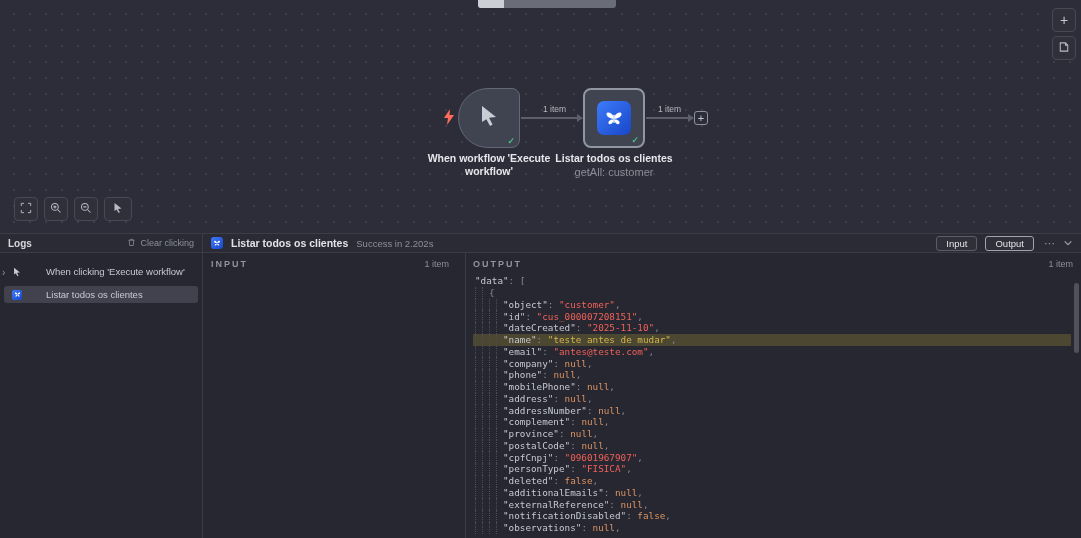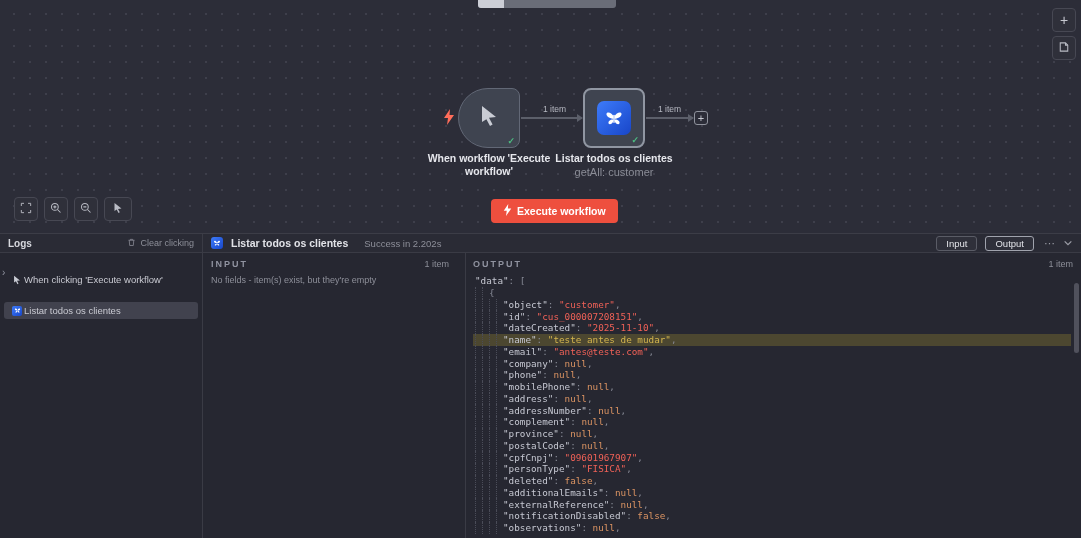--- a/index.html
+++ b/index.html
@@ -62,33 +62,33 @@
   .lp-h-left{width:203px;height:100%;display:flex;align-items:center;justify-content:space-between;
     padding:0 8px;border-right:1px solid #3a3b45;}
   .lp-title{font-size:10px;font-weight:700;color:#d7d8de;}
   .clear-btn{display:flex;align-items:center;gap:4px;color:#8d8f99;font-size:9px;cursor:pointer;background:none;border:none;font-family:"Liberation Sans",sans-serif;}
   .clear-btn svg{stroke:#8d8f99;fill:none;stroke-width:1;}
   .lp-h-main{flex:1;display:flex;align-items:center;padding:0 8px;gap:8px;height:100%;}
   .det-icon{width:12px;height:12px;border-radius:3px;background:linear-gradient(135deg,#3d7bfa,#1846c9);
     display:flex;align-items:center;justify-content:center;flex:0 0 12px;}
   .det-icon svg{width:8px;height:8px;fill:#fff;}
   .det-title{font-size:10.5px;font-weight:700;color:#e2e3e8;}
-  .det-status{font-size:9.5px;color:#8d8f99;margin-left:8px;}
+  .det-status{font-size:9.5px;color:#8d8f99;}
   .lp-spacer{flex:1;}
   .pill{padding:1px 9px;font-size:9.5px;color:#e2e3e8;background:#2f303a;border:1px solid #5a5c66;border-radius:3px;cursor:pointer;font-family:"Liberation Sans",sans-serif;}
   .pill.active{border-color:#a0a3ad;}
   .hmore{color:#9b9da6;font-size:11px;cursor:pointer;margin-left:2px;}
   .hchev svg{stroke:#9b9da6;fill:none;stroke-width:1.5;}
   .hchev{cursor:pointer;display:flex;align-items:center;}
 
   .lp-body{position:absolute;left:0;top:19px;right:0;bottom:0;display:flex;}
   .col-left{width:203px;border-right:1px solid #3a3b45;position:relative;padding-top:4px;}
   .collapse-chev{position:absolute;left:2px;top:14px;color:#9093a0;font-size:10px;cursor:pointer;}
   .run-status{padding:4px 12px 6px;font-size:9.5px;color:#8d8f99;}
-  .log-row{display:flex;align-items:center;gap:2px;height:17px;margin:14px 4px;padding-left:8px;border-radius:3px;cursor:pointer;}
+  .log-row{display:flex;align-items:center;gap:24px;height:17px;margin:6px 4px;padding-left:8px;border-radius:3px;cursor:pointer;}
   .log-row.selected{background:#41424e;}
   .log-ic{width:10px;height:10px;display:flex;align-items:center;justify-content:center;flex:0 0 10px;}
   .log-ic svg{width:10px;height:10px;}
   .log-ic .cur{fill:#c9ccd4;}
   .log-ic .bsq{width:10px;height:10px;border-radius:2px;background:linear-gradient(135deg,#3d7bfa,#1846c9);display:flex;align-items:center;justify-content:center;}
   .log-ic .bsq svg{width:7px;height:7px;fill:#fff;}
   .log-lb{font-size:9.5px;color:#c9cad2;white-space:nowrap;overflow:hidden;}
 
   .col-mid{width:263px;border-right:1px solid #3a3b45;position:relative;padding:6px 8px;}
   .col-right{flex:1;position:relative;padding:6px 0 0 7px;}
@@ -191,26 +191,20 @@
             <circle cx="6.5" cy="6.5" r="4.5"></circle>
             <path d="M10 10 L14 14 M4.5 6.5 h4"></path>
           </svg></span>
     </button>
     <button class="sq-btn cc4">
       <span><svg width="12" height="12" viewBox="0 0 24 24">
             <path d="M5 2 L19 13 L12 13.8 L15.6 20.6 L13 22 L9.4 15.2 L5 18 Z"></path>
           </svg></span>
     </button>
 
-    <button class="exec-btn">
-      <span><svg viewBox="0 0 12 16">
-            <path d="M7 0 L1 9 h4 L4 16 L11 6 H6.5 Z"></path>
-          </svg></span>
-      <span>Execute workflow</span>
-    </button>
   </div>
 
   <div class="logs">
 
     <div class="lp-header">
       <div class="lp-h-left">
         <span class="lp-title">Logs</span>
         <button class="clear-btn">
           <span><svg width="9" height="9" viewBox="0 0 12 12">
                 <path d="M2 3 h8 M4.5 3 V1.8 h3 V3 M3 3 l.6 7 h4.8 L9 3"></path>
@@ -268,21 +262,20 @@
               <span class="log-lb">Listar todos os clientes</span>
             </div>
           </div>
       </div>
 
       <div class="col-mid">
         <div class="sec-head">
           <span class="sec-title">INPUT</span>
           <span class="sec-count">1 item</span>
         </div>
-        <div class="empty-msg">No fields - item(s) exist, but they're empty</div>
       </div>
 
       <div class="col-right">
         <div class="sec-head">
           <span class="sec-title">OUTPUT</span>
           <span class="sec-count">1 item</span>
         </div>
         <div class="json-wrap">
             <div class="jrow"><span><span class="jk">"data"</span><span class="jp">: [</span></span></div>
             <div class="jrow"><span class="guide"></span><span class="guide"></span><span><span class="jp">{</span></span></div>

